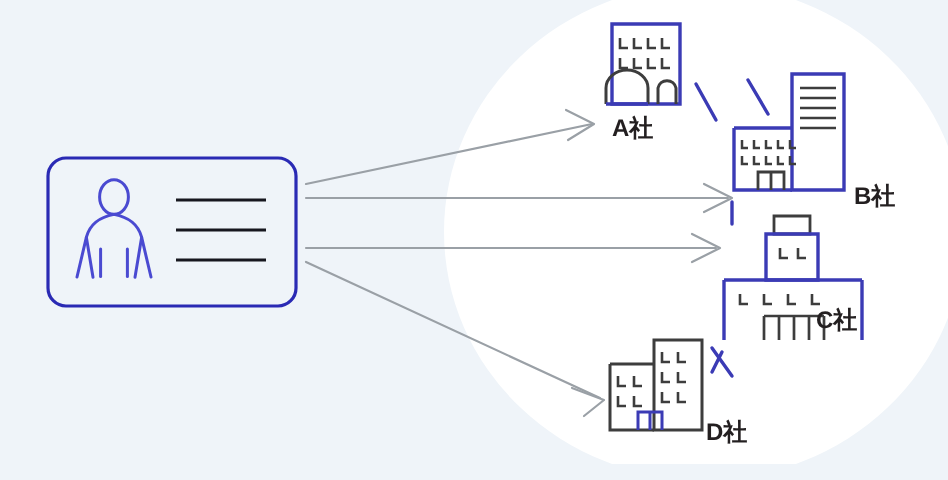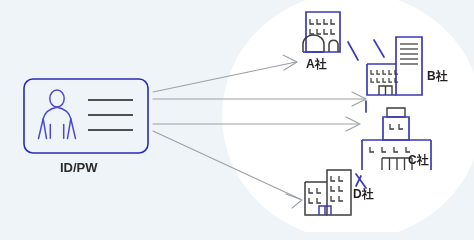--- a/index.html
+++ b/index.html
@@ -70,21 +70,20 @@
       </g>
 
       <g stroke="#17171f" stroke-width="1.5" stroke-linecap="butt">
         <line x1="88" y1="100" x2="133" y2="100"></line>
         <line x1="88" y1="115" x2="133" y2="115"></line>
         <line x1="88" y1="130" x2="133" y2="130"></line>
       </g>
     </g>
   </svg>
 
-  <div class="lbl lbl-id" style="left:60px;top:160px;">ID/PW</div>
 
   <svg class="layer" viewBox="0 0 474 232">
 
     <g>
 
       <path d="M306,12 L340,12 L340,52 L306,52 Z" fill="none" stroke="#3b3bb5" stroke-width="1.7"></path>
 
       <g fill="none" stroke="#3d3d3d" stroke-width="1.3" stroke-linecap="butt">
         <path d="M310,19 L310,24 L314,24"></path>
         <path d="M317,19 L317,24 L321,24"></path>
@@ -181,17 +180,17 @@
         <path d="M317,198 L317,203 L321,203"></path>
       </g>
 
       <path d="M319,215 L319,206 L331,206 L331,215 M325,206 L325,215" fill="none" stroke="#3b3bb5" stroke-width="1.5"></path>
 
       <path d="M356,174 L366,188" fill="none" stroke="#3b3bb5" stroke-width="1.7" stroke-linecap="round"></path>
     </g>
   </svg>
 
   <div class="lbl lbl-company" style="left:306px;top:56px;">A社</div>
-  <div class="lbl lbl-company" style="left:427px;top:68px;">B社</div>
+  <div class="lbl lbl-company" style="left:427px;top:90px;">B社</div>
   <div class="lbl lbl-company" style="left:408px;top:152px;">C社</div>
-  <div class="lbl lbl-company" style="left:353px;top:186px;">D社</div>
+  <div class="lbl lbl-company" style="left:353px;top:208px;">D社</div>
 
 </div>
 
 </body></html>

